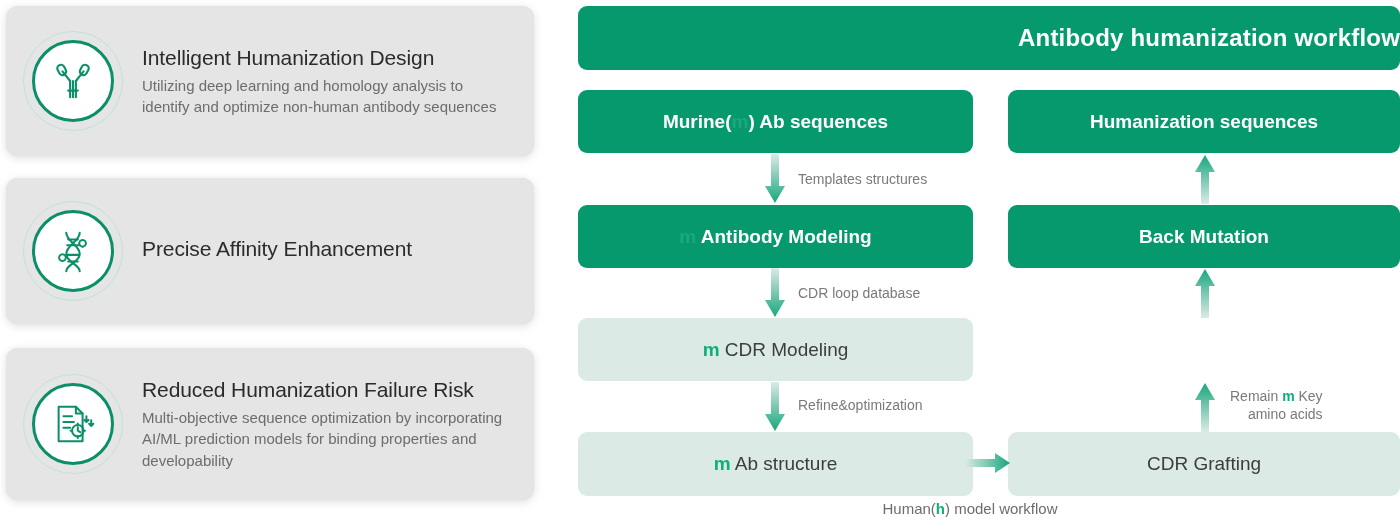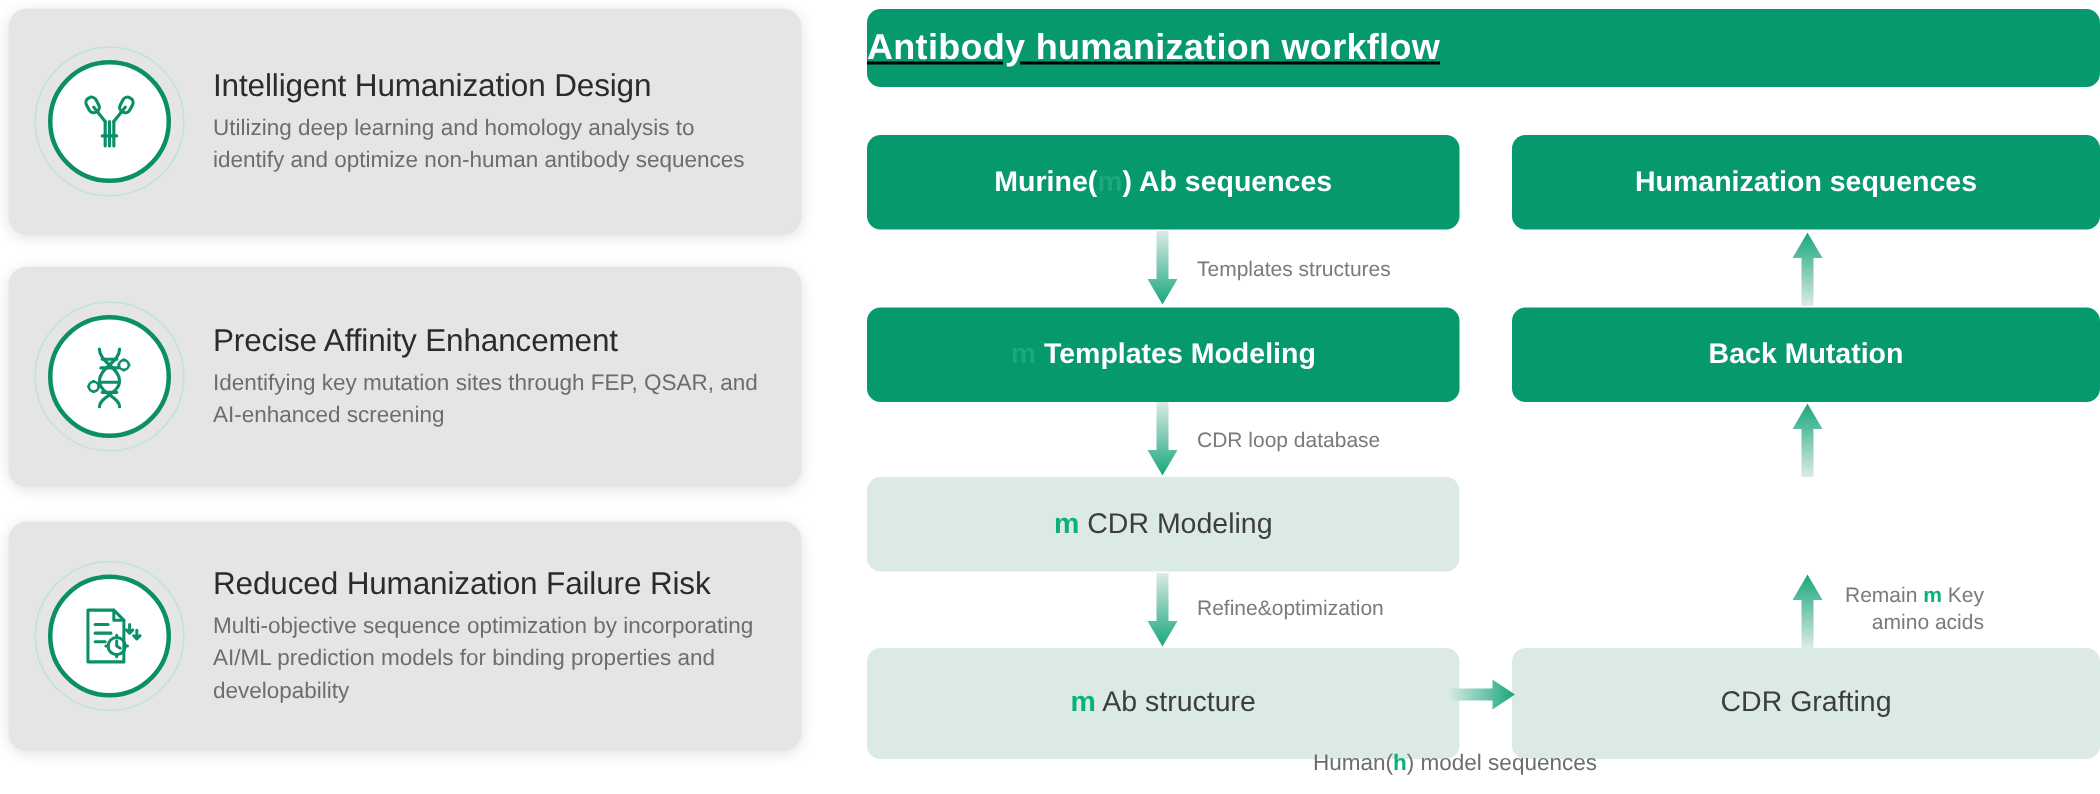--- a/index.html
+++ b/index.html
@@ -110,27 +110,26 @@
     top: 0;
     width: 860px;
     height: 529px;
   }
 
   .wf-header {
     position: absolute;
     left: 38px;
     top: 6px;
     width: 822px;
-    height: 52px;
+    height: 64px;
     background: #06996E;
     border-radius: 9px;
     display: flex;
     align-items: center;
-    justify-content: flex-start;
-    text-decoration: underline;
+    justify-content: flex-end;
   }
 
   .wf-header-title {
     color: #ffffff;
     font-size: 24px;
     font-weight: bold;
     letter-spacing: 0.2px;
   }
 
   .node {
@@ -169,21 +168,21 @@
     font-weight: bold;
   }
 
   
   .col-left  { left: 38px;  width: 395px; }
   .col-right { left: 468px; width: 392px; }
 
   .row-1 { top: 90px;  height: 63px; }
   .row-2 { top: 205px; height: 63px; }
   .row-3 { top: 318px; height: 63px; }
-  .row-4 { top: 432px; height: 74px; }
+  .row-4 { top: 432px; height: 64px; }
 
   
   .arrow-v {
     position: absolute;
     width: 22px;
     height: 50px;
   }
   .arrow-h {
     position: absolute;
     width: 46px;
@@ -255,21 +254,20 @@
           <g fill="none" stroke="#0a8f68" stroke-width="1.8">
             <circle cx="34" cy="16" r="3.4"></circle>
             <path d="M34 11.5 L34 12.6 M34 19.4 L34 20.5 M29.5 16 L30.6 16 M37.4 16 L38.5 16"></path>
             <circle cx="13" cy="31" r="3.4"></circle>
             <path d="M13 26.5 L13 27.6 M13 34.4 L13 35.5 M8.5 31 L9.6 31 M16.4 31 L17.5 31"></path>
           </g>
         </svg>
       </div>
       <div class="card-text">
         <div class="card-title">Precise Affinity Enhancement</div>
-        <div class="card-desc">Identifying key mutation sites through FEP, QSAR, and AI-enhanced screening</div>
       </div>
     </div>
 
     <div class="card card-3">
       <div class="icon-wrap">
         <div class="icon-ring-outer"></div>
         <div class="icon-ring-inner"></div>
         <svg class="icon-glyph" viewBox="0 0 48 48">
           <g fill="none" stroke="#0a8f68" stroke-width="2.1" stroke-linecap="round" stroke-linejoin="round">
             <path d="M9 6 L27 6 L34 13 L34 42 L9 42 Z"></path>
@@ -297,21 +295,21 @@
 
     <div class="wf-header">
       <span class="wf-header-title">Antibody humanization workflow</span>
     </div>
 
     <div class="node node-dark col-left row-1">
       <span><span>Murine(</span><span class="hl-m">m</span><span>) Ab sequences</span></span>
     </div>
 
     <div class="node node-dark col-left row-2">
-      <span><span class="hl-m">m</span><span> Templates Modeling</span></span>
+      <span><span class="hl-m">m</span><span> Antibody Modeling</span></span>
     </div>
 
     <div class="node node-light col-left row-3">
       <span><span class="hl-m">m</span><span> CDR Modeling</span></span>
     </div>
 
     <div class="node node-light col-left row-4">
       <span><span class="hl-m">m</span><span> Ab structure</span></span>
     </div>
 
@@ -401,18 +399,18 @@
     <div class="arrow-label" style="left:258px; top:171px;">Templates structures</div>
     <div class="arrow-label" style="left:258px; top:285px;">CDR loop database</div>
     <div class="arrow-label" style="left:258px; top:397px;">Refine&amp;optimization</div>
 
     <div class="arrow-label" style="left:690px; top:388px;text-align:right;">
       <span>Remain </span><span class="hl-m">m</span><span> Key</span><br>
       <span>amino acids</span>
     </div>
 
     <div class="bottom-caption">
-      <span>Human(</span><span class="hl-h">h</span><span>) model sequences</span>
+      <span>Human(</span><span class="hl-h">h</span><span>) model workflow</span>
     </div>
 
   </div>
 
 </div>
 
 </body></html>

